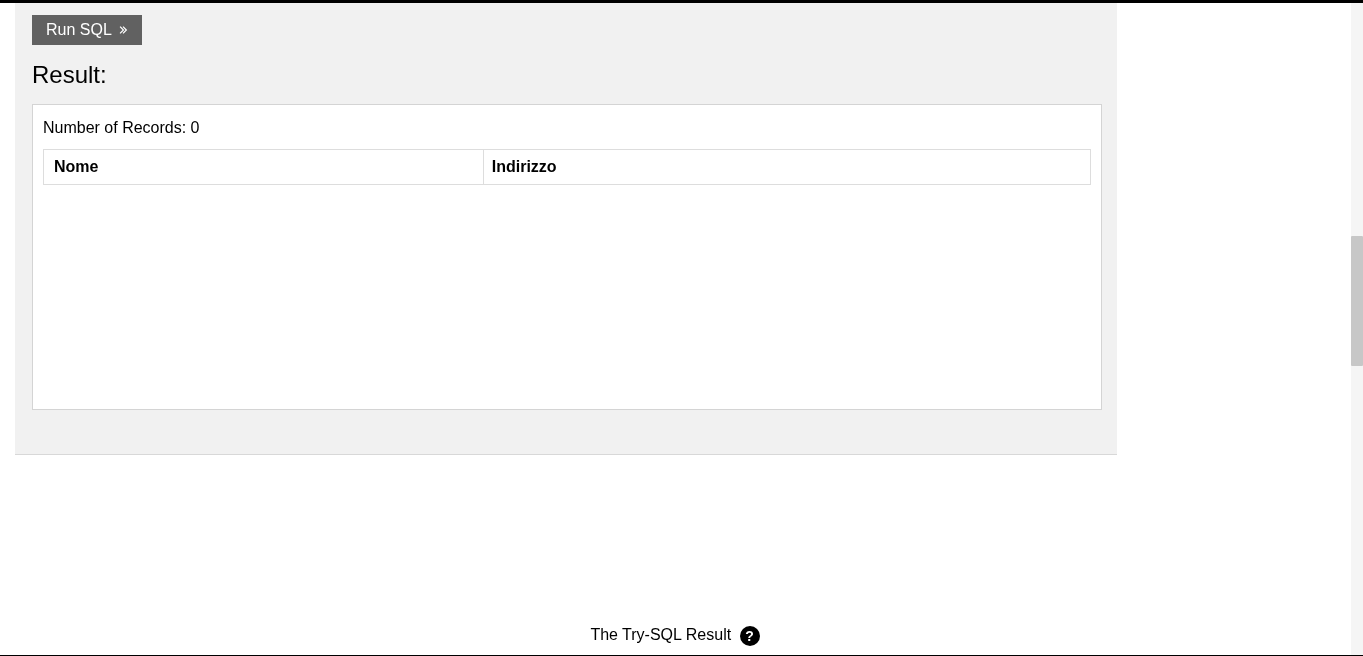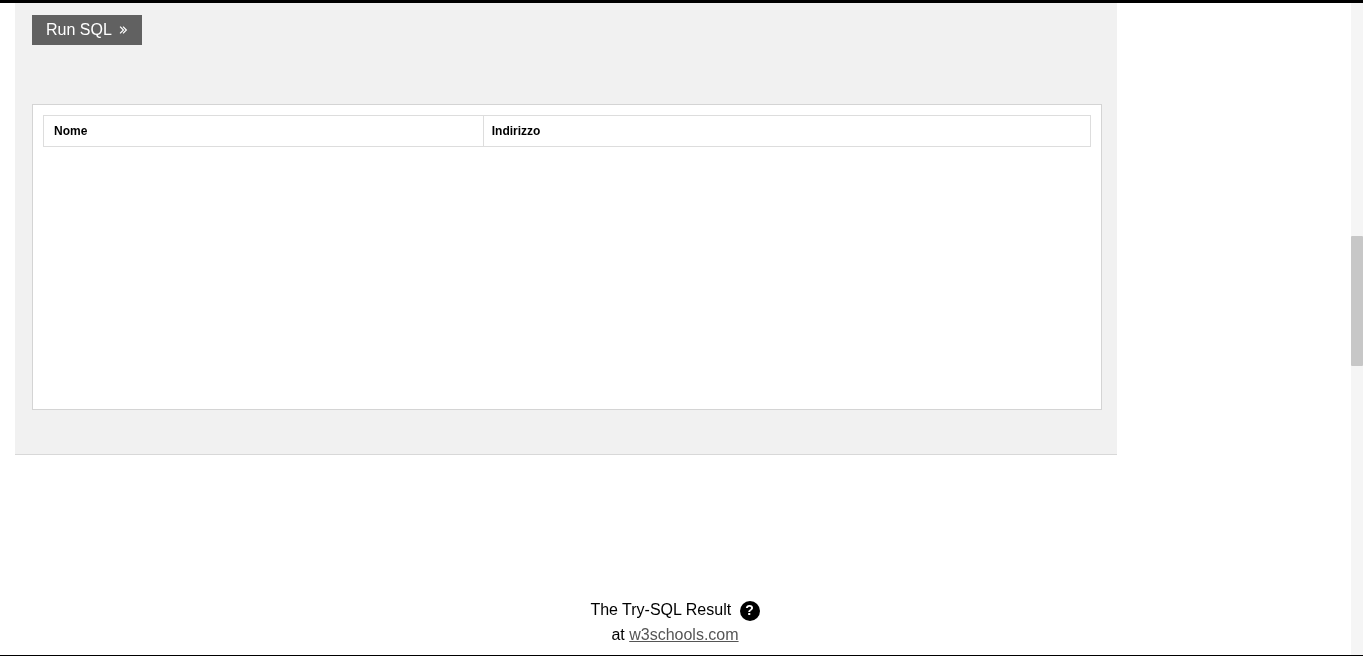--- a/index.html
+++ b/index.html
@@ -63,21 +63,21 @@
     margin: 4px 0 12px 0;
   }
   table.result-table {
     width: 100%;
     border-collapse: collapse;
   }
   table.result-table th {
     border: 1px solid #dddddd;
     text-align: left;
     font-weight: bold;
-    font-size: 12px;
+    font-size: 16px;
     padding: 8px 10px;
     background: #ffffff;
     color: #000;
   }
   table.result-table th + th {
     border-left: none;
     padding-left: 8px;
   }
   .col-a { width: 42%; }
   .col-b { width: 58%; }
@@ -148,39 +148,40 @@
   <button class="run-btn">
     <span>Run SQL</span>
     <span>
       <svg viewBox="0 0 24 24" fill="none" stroke="white" stroke-width="3">
         <polyline points="5,4 13,12 5,20"></polyline>
         <polyline points="12,4 20,12 12,20"></polyline>
       </svg>
     </span>
   </button>
 
+  <div class="result-heading">Result:</div>
 
   <div class="result-box">
+    <div class="records-line">
+      <span>Number of Records: </span><span>0</span>
+    </div>
     <table class="result-table">
       <thead>
         <tr>
           <th class="col-a">Nome</th>
           <th class="col-b">Indirizzo</th>
         </tr>
       </thead>
       <tbody></tbody>
     </table>
   </div>
 </div>
 
 <div class="footer">
   <div>
     <span>The Try-SQL Result</span>
     <span class="help-badge">?</span>
   </div>
-  <div>
-    <span>at </span><a href="#">w3schools.com</a>
-  </div>
 </div>
 
 <div class="vscroll-track"></div>
 <div class="vscroll-thumb"></div>
 <div class="bottom-bar"></div>
 
 </body></html>

